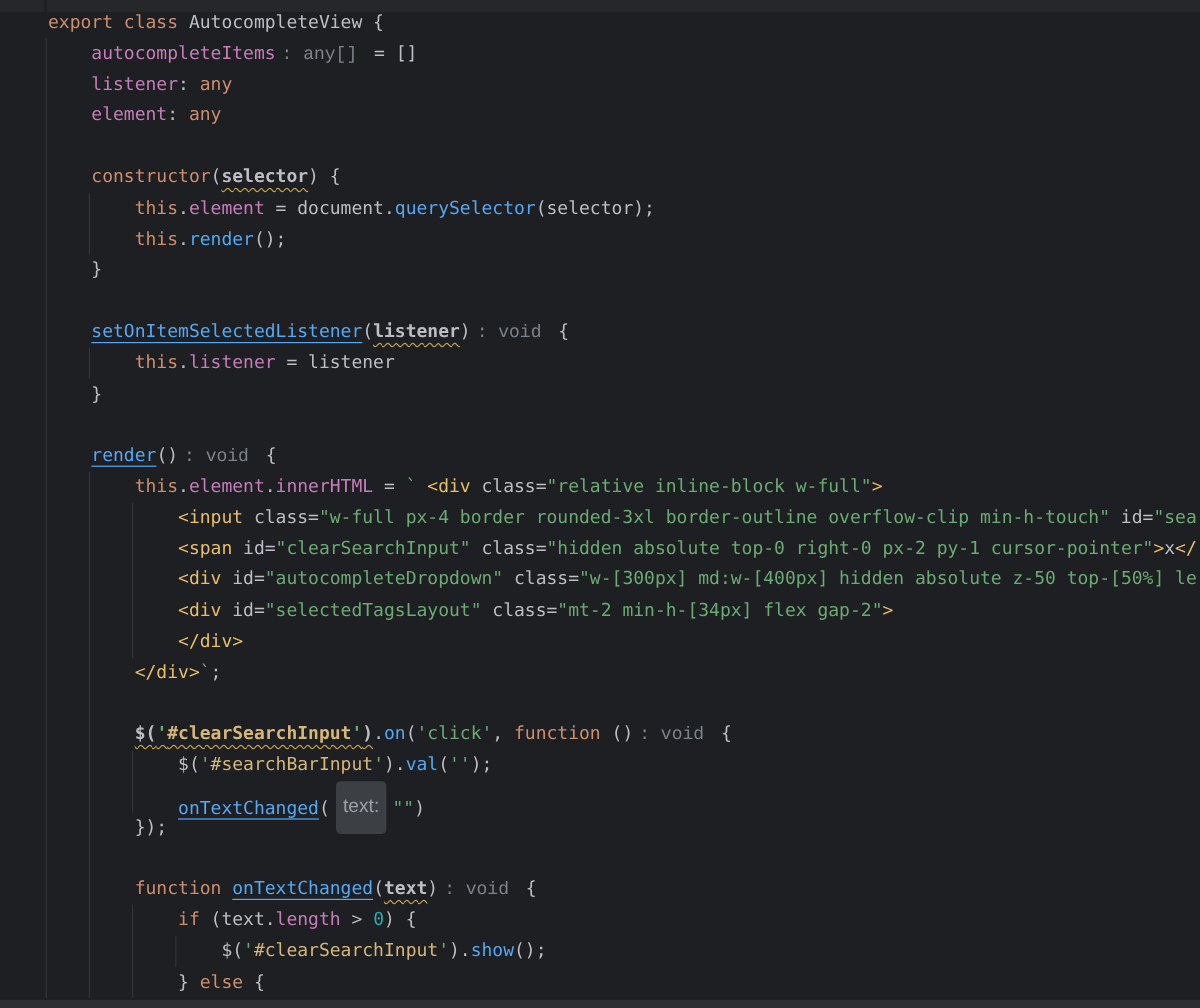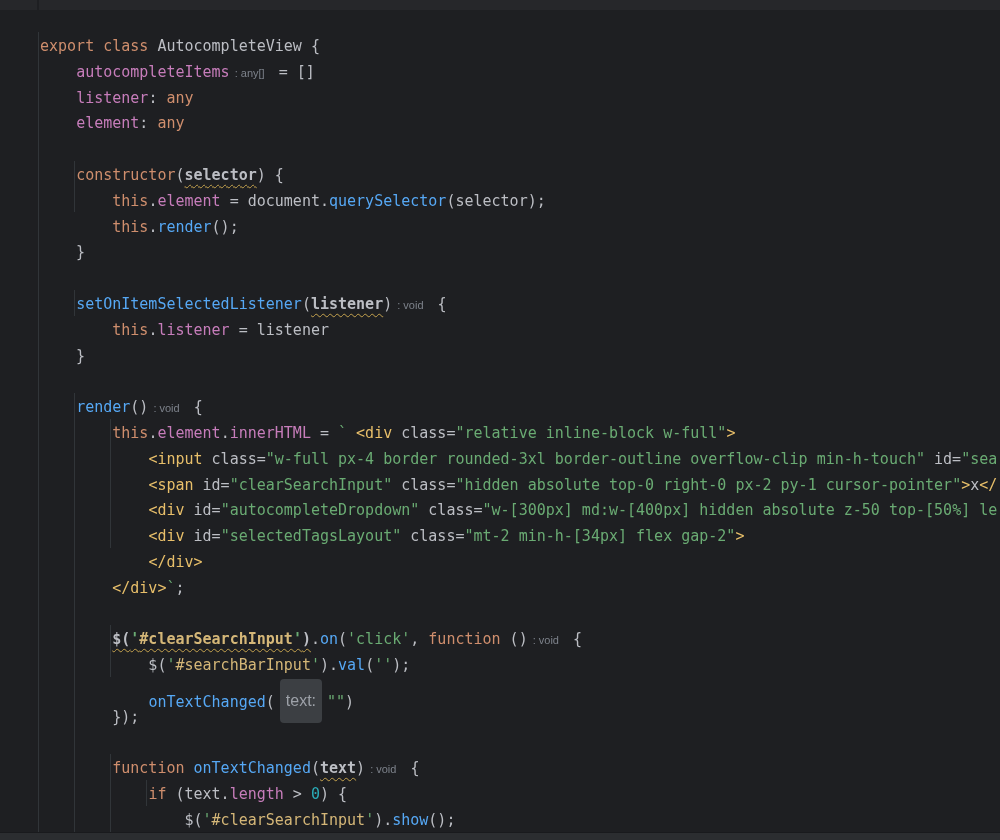--- a/index.html
+++ b/index.html
@@ -6,34 +6,34 @@
   #screen{position:relative;width:1000px;height:840px;background:var(--bg,#1E1F22);overflow:hidden;
           font-family:"DejaVu Sans Mono","Liberation Mono",monospace;}
   
   .top-strip{position:absolute;top:0;left:0;width:1000px;height:10px;background:var(--panel2,#26272A);z-index:3;}
   .top-strip .notch{position:absolute;top:0;left:37px;width:2px;height:10px;background:var(--bg,#1E1F22);}
   
   .bottom-strip{position:absolute;left:0;top:832px;width:1000px;height:8px;background:var(--panel,#2B2D30);
                 border-top:1px solid #191A1D;box-sizing:border-box;z-index:3;}
   
   .code{position:absolute;top:6px;left:0;right:0;bottom:0;padding-left:40px;
-        font-size:15px;line-height:25.8px;white-space:pre;overflow:hidden;color:var(--pl,#BCBEC4);z-index:2;margin-top:28px;}
+        font-size:15px;line-height:25.8px;white-space:pre;overflow:hidden;color:var(--pl,#BCBEC4);z-index:2;}
   .line{height:25.8px;}
   .pl{color:var(--pl)}
   .kw{color:var(--kw)}
   .fld{color:var(--fld)}
   .fn{color:var(--fn)}
-  .fnu{color:var(--fn);text-decoration-thickness:1px;text-underline-offset:4px;}
+  .fnu{color:var(--fn);text-decoration:underline;text-decoration-thickness:1px;text-underline-offset:4px;}
   .str{color:var(--str)}
   .tag{color:var(--tag)}
   .id{color:var(--idsel)}
   .num{color:var(--num)}
   .doc{color:var(--pl);}
   .wv{text-decoration:underline wavy var(--wavy);text-decoration-thickness:1px;text-underline-offset:4px;font-weight:bold;}
-  .hint{font-family:Liberation Sans, sans-serif;font-size:11px;color:var(--hint);margin:0 5px;}
+  .hint{font-family:Liberation Mono, monospace;font-size:15px;color:var(--hint);margin:0 5px;}
   .chip{display:inline-block;font-family:"Liberation Sans",sans-serif;font-size:16px;line-height:16px;
         color:var(--chiptx);background:var(--chipbg);border-radius:4px;padding:14px 6px;margin:0 5px;
         vertical-align:1px;}
   .guide{position:absolute;width:1px;background:var(--guide,#313539);z-index:1;}
 </style>
 </head>
 <body>
 
 <div id="screen">
 

